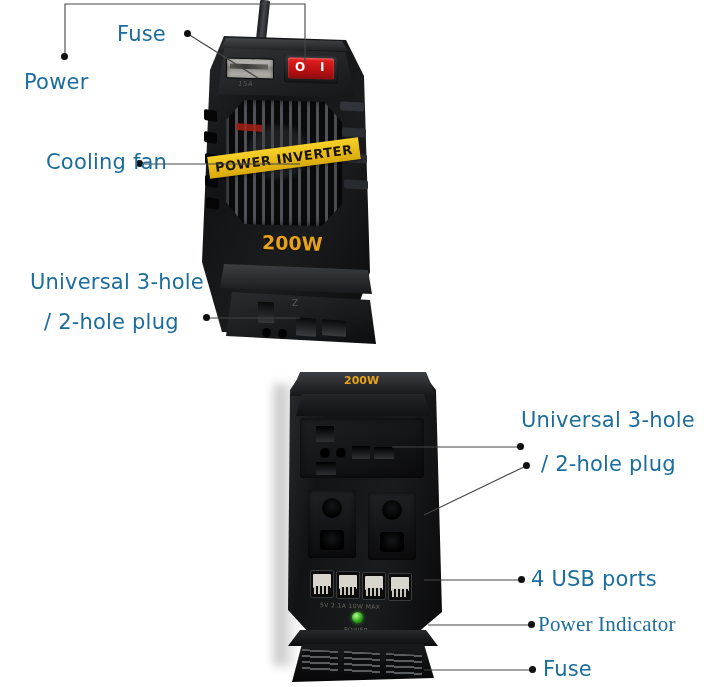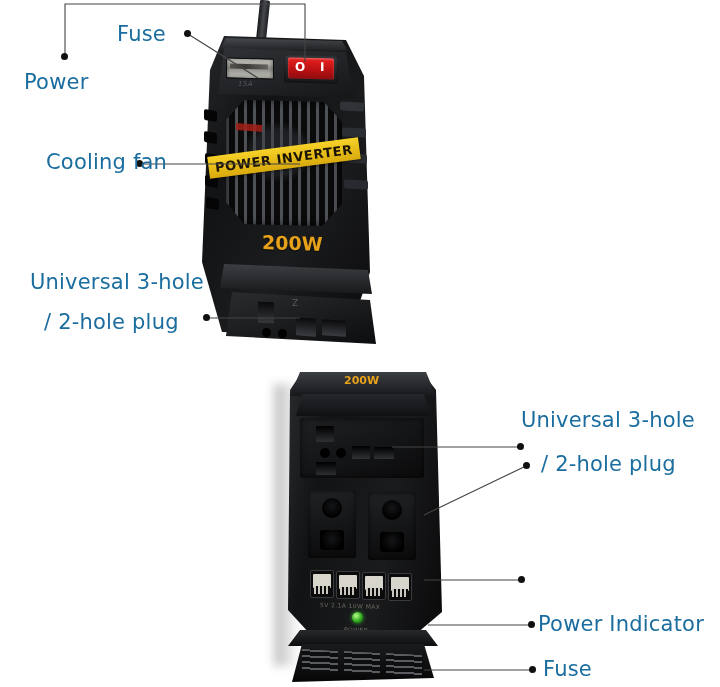--- a/index.html
+++ b/index.html
@@ -288,18 +288,19 @@
   <div class="label" style="left:117px;top:22px;">Fuse</div>
 
   <div class="label" style="left:2px;top:150px;margin-left:44px;">Cooling fan</div>
 
   <div class="label" style="left:30px;top:270px;">Universal 3-hole</div>
   <div class="label" style="left:44px;top:310px;">/ 2-hole plug</div>
 
   <div class="label" style="left:521px;top:408px;">Universal 3-hole</div>
   <div class="label" style="left:541px;top:452px;">/ 2-hole plug</div>
 
-
-  <div class="label" style="left:538px;top:612px;">Power Indicator</div>
+  <div class="label" style="left:531px;top:567px;">4 USB ports</div>
+
+  <div class="label" style="left:538px;top:612px;font-family:Liberation Serif, serif;">Power Indicator</div>
 
   <div class="label" style="left:543px;top:657px;">Fuse</div>
 
 </div>
 
 </body></html>

